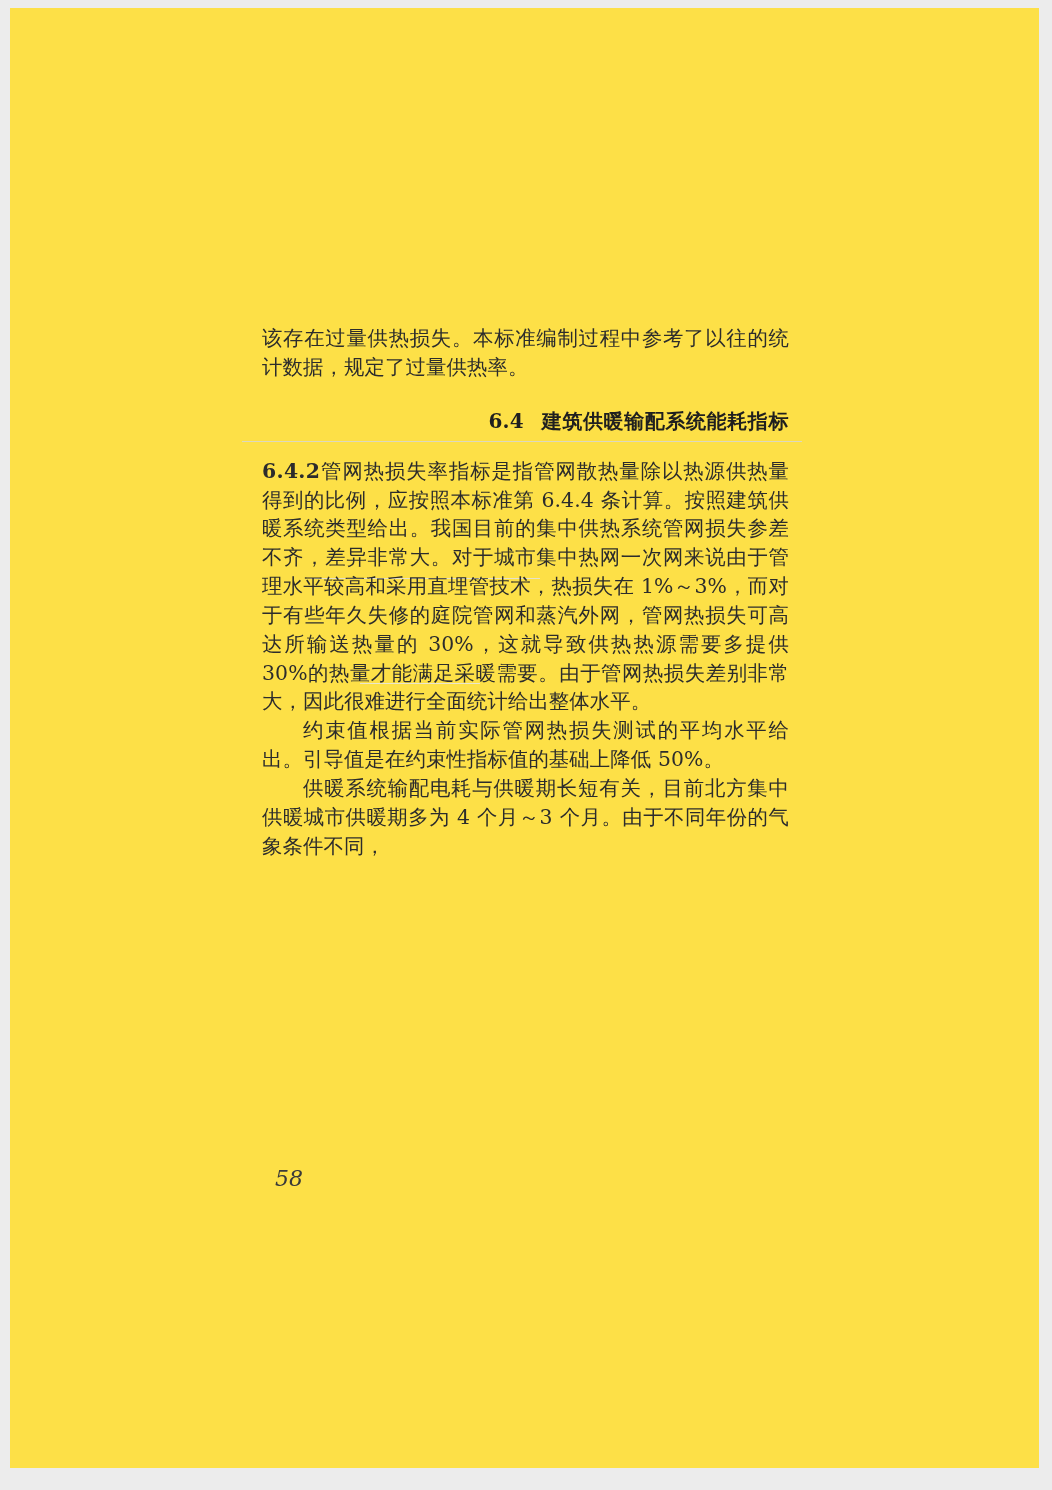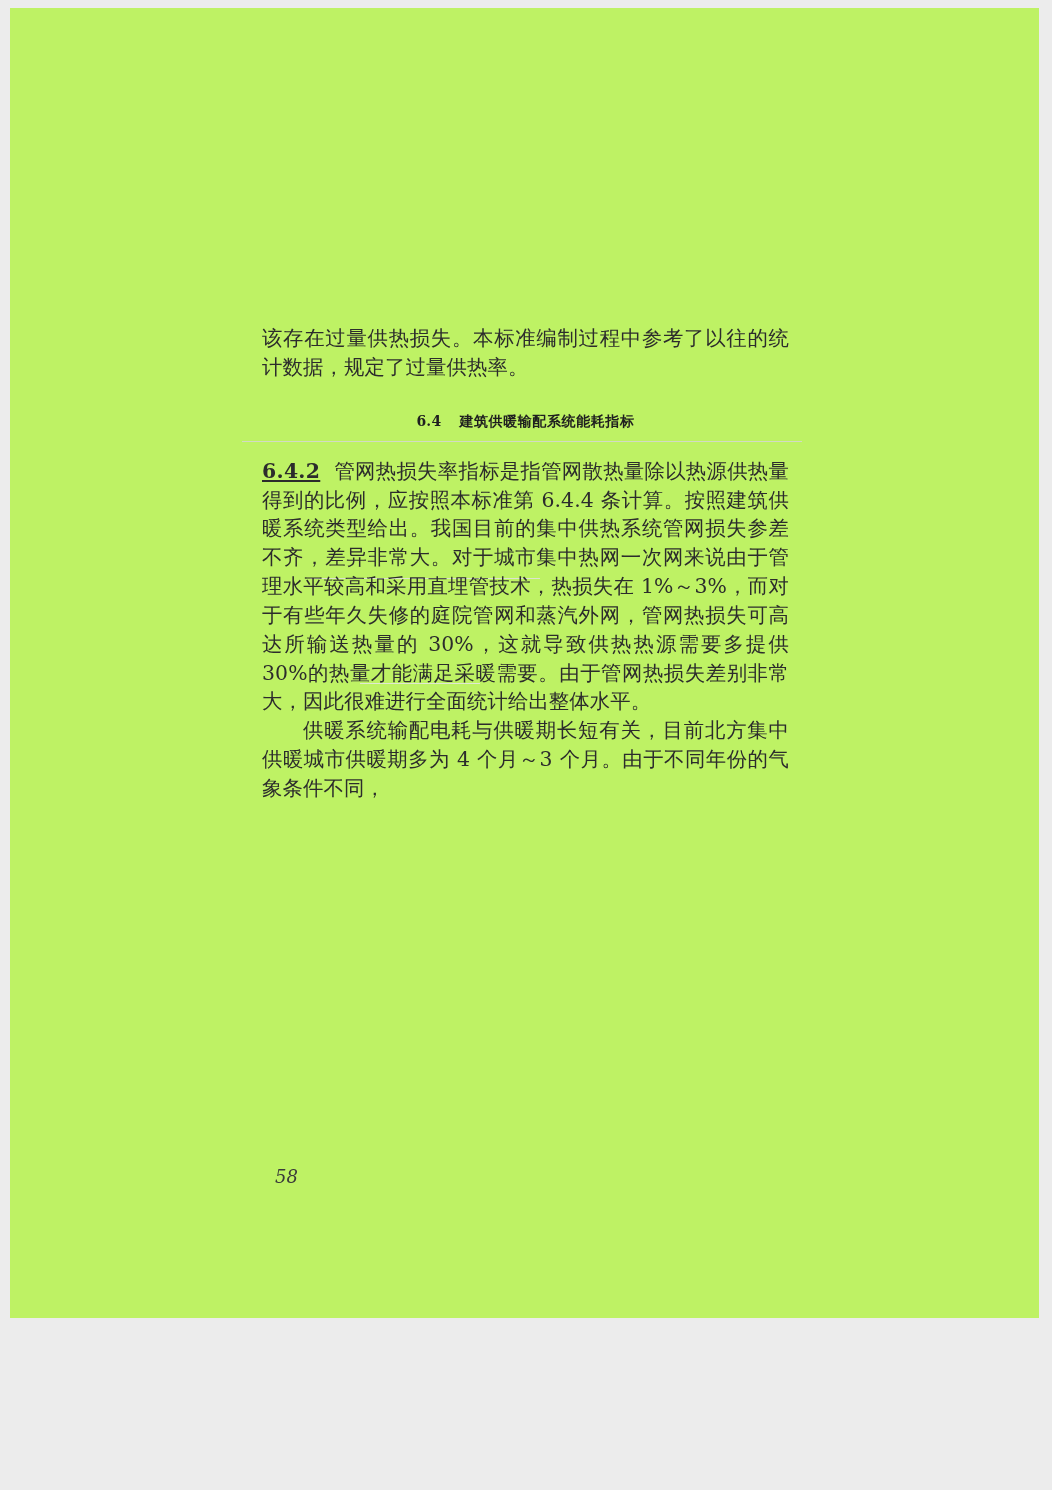--- a/index.html
+++ b/index.html
@@ -11,22 +11,22 @@
     width: 1052px;
     height: 1490px;
     overflow: hidden;
     font-family: "DejaVu Serif", "Liberation Serif", serif;
   }
   .page-sheet {
     position: absolute;
     left: 10px;
     top: 8px;
     width: 1029px;
-    height: 1310px;
-    background: #bef264;
+    height: 1460px;
+    background: #fde047;
   }
   .scan-artifact {
     position: absolute;
     left: 232px;
     top: 433px;
     width: 560px;
     height: 1px;
     background: #d6d6d6;
     opacity: 0.85;
   }
@@ -62,41 +62,39 @@
   }
   p.indent2 {
     text-indent: 41px;
   }
   p.hanging-num {
     text-indent: 0;
   }
   .clause-num {
     font-weight: bold;
     letter-spacing: 0.3px;
-    margin-right: 14px;
-    text-decoration: underline;
   }
   .section-heading {
     margin: 25px 0 22px 0;
-    text-align: center;
-    font-size: 14px;
+    text-align: right;
+    font-size: 20px;
     font-weight: bold;
     color: #1f1f1f;
     letter-spacing: 0.6px;
     line-height: 28px;
   }
   .heading-num {
     margin-right: 18px;
     letter-spacing: 0.2px;
   }
   .page-number {
     position: absolute;
     left: 265px;
     top: 1158px;
-    font-size: 18px;
+    font-size: 22px;
     font-style: italic;
     color: #3a3a3a;
     font-family: "DejaVu Serif", "Liberation Serif", serif;
   }
 </style>
 </head>
 <body>
 
 <div class="page-sheet">
 
@@ -109,20 +107,21 @@
     <p class="body-par">该存在过量供热损失。本标准编制过程中参考了以往的统计数据，规定了过量供热率。</p>
 
 
 
     <div class="section-heading">
       <span class="heading-num">6.4</span><span>建筑供暖输配系统能耗指标</span>
     </div>
 
     <p class="body-par hanging-num"><span class="clause-num">6.4.2</span><span>管网热损失率指标是指管网散热量除以热源供热量得到的比例，应按照本标准第 6.4.4 条计算。按照建筑供暖系统类型给出。我国目前的集中供热系统管网损失参差不齐，差异非常大。对于城市集中热网一次网来说由于管理水平较高和采用直埋管技术，热损失在 1%～3%，而对于有些年久失修的庭院管网和蒸汽外网，管网热损失可高达所输送热量的 30%，这就导致供热热源需要多提供 30%的热量才能满足采暖需要。由于管网热损失差别非常大，因此很难进行全面统计给出整体水平。</span></p>
 
+    <p class="body-par indent2">约束值根据当前实际管网热损失测试的平均水平给出。引导值是在约束性指标值的基础上降低 50%。</p>
 
 
     <p class="body-par indent2">供暖系统输配电耗与供暖期长短有关，目前北方集中供暖城市供暖期多为 4 个月～3 个月。由于不同年份的气象条件不同，</p>
 
   </div>
 
   <div class="page-number">58</div>
 
 </div>
 

